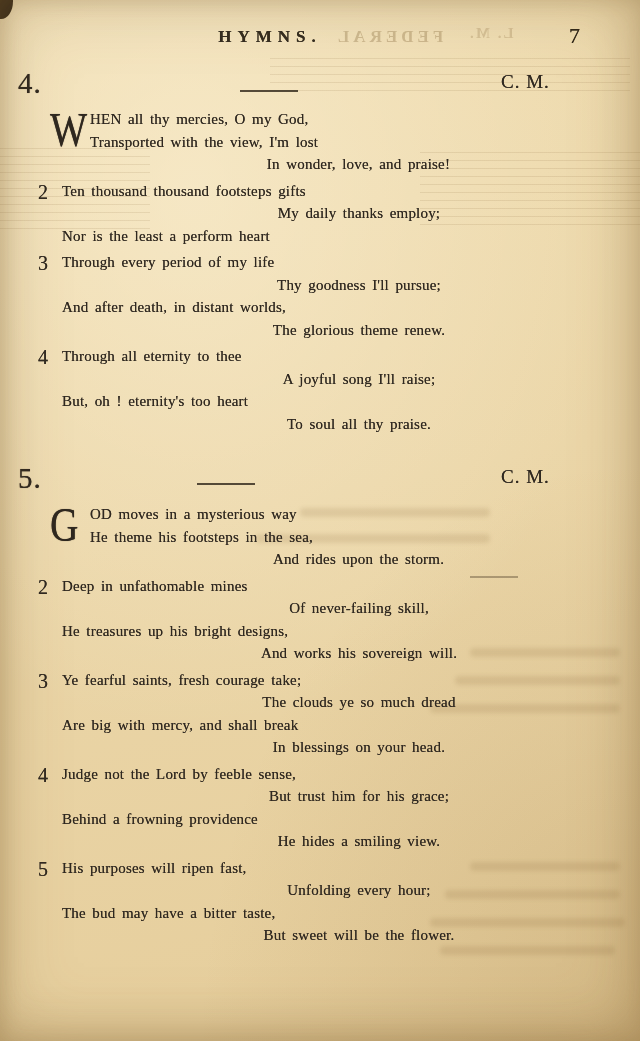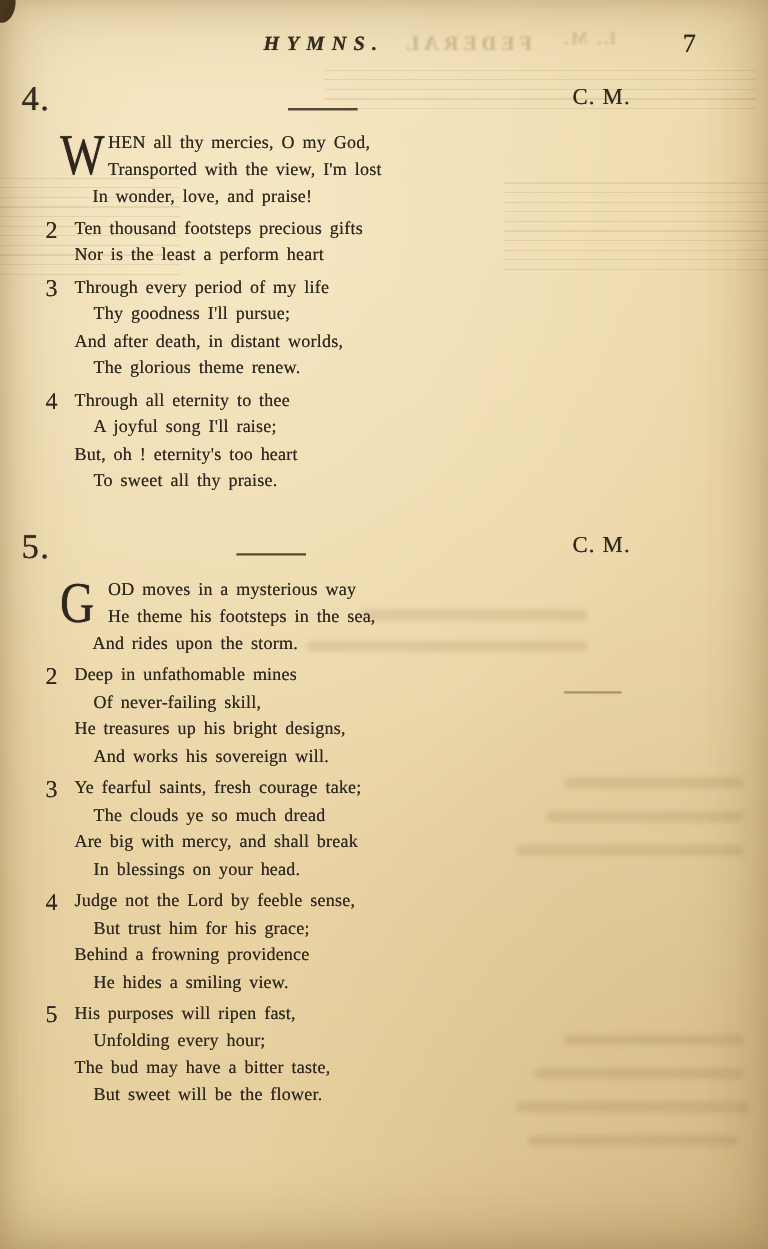--- a/index.html
+++ b/index.html
@@ -14,41 +14,41 @@
   .page::after{
     content:"";position:absolute;inset:0;pointer-events:none;
     box-shadow:inset 0 0 70px rgba(124,92,44,.26), inset -8px -12px 44px rgba(124,92,44,.20), inset 4px 0 18px rgba(124,92,44,.18);
   }
   .corner-blot{position:absolute;left:0;top:0;width:13px;height:19px;background:#21160b;border-radius:0 0 92% 0;opacity:.92;}
 
   
   .header{position:relative;padding-top:27px;height:21px;}
   .title{position:absolute;left:0;top:27px;width:540px;text-align:center;
     font-size:17px;font-weight:bold;letter-spacing:6px;color:#332b1f;
-    text-shadow:0 0 .6px rgba(51,43,31,.85);font-style:italic;}
+    text-shadow:0 0 .6px rgba(51,43,31,.85);}
   .pageno{position:absolute;right:60px;top:23px;font-size:22px;color:#2e2619;
     text-shadow:0 0 .6px rgba(46,38,25,.8);}
 
   
   .hymn-header{position:relative;height:44px;margin-top:16px;}
   .hymn-header.h2{margin-top:24px;}
   .hymn-no{position:absolute;left:18px;top:3px;font-size:29px;letter-spacing:1px;
     text-shadow:0 0 .7px rgba(47,40,32,.85);}
   .hymn-rule{position:absolute;top:26px;width:58px;border-top:2px solid rgba(56,47,33,.85);filter:blur(.2px);}
   .h1 .hymn-rule{left:240px;}
   .h2 .hymn-rule{left:197px;top:24px;}
-  .hymn-meter{position:absolute;left:477px;top:7px;font-size:19px;letter-spacing:1px;
+  .hymn-meter{position:absolute;left:501px;top:7px;font-size:19px;letter-spacing:1px;
     text-shadow:0 0 .6px rgba(47,40,32,.8);}
 
   
   .stanza{position:relative;margin:0 0 4px 62px;}
   .stanza.ds{margin-left:50px;}
   .line{font-size:15px;line-height:22.5px;white-space:nowrap;word-spacing:2.5px;letter-spacing:.2px;
     text-shadow:0 0 .55px rgba(47,40,32,.8);}
-  .indent{padding-left:16px;}
+  .indent{padding-left:16px;text-align:center;}
   .ds .indent{padding-left:27px;}
   .outdent{margin-left:-12px;}
   .stanza-no{position:absolute;left:-24px;top:1px;font-size:20px;text-shadow:0 0 .55px rgba(47,40,32,.8);}
   .dropcap{float:left;width:36px;height:42px;margin:1px 4px 0 0;font-size:48px;line-height:42px;
     transform:scaleX(.82);transform-origin:0 50%;text-shadow:0 0 .8px rgba(42,34,24,.9);}
 
   
   .ghost-word{position:absolute;transform:scaleX(-1);color:rgba(122,93,48,.30);
     filter:blur(.7px);font-weight:bold;white-space:nowrap;pointer-events:none;}
   .gw1{left:334px;top:27px;font-size:17px;letter-spacing:4px;}
@@ -101,38 +101,39 @@
 
     <div class="stanza ds">
       <span class="dropcap">W</span>
       <div class="line">HEN all thy mercies, O my God,</div>
       <div class="line outdent">Transported with the view, I'm lost</div>
       <div class="line indent">In wonder, love, and praise!</div>
     </div>
 
     <div class="stanza">
       <span class="stanza-no">2</span>
-      <div class="line">Ten thousand footsteps precious gifts</div>
+      <div class="line">Ten thousand thousand footsteps gifts</div>
+      <div class="line indent">My daily thanks employ;</div>
       <div class="line">Nor is the least a perform heart</div>
     </div>
 
     <div class="stanza">
       <span class="stanza-no">3</span>
       <div class="line">Through every period of my life</div>
       <div class="line indent">Thy goodness I'll pursue;</div>
       <div class="line">And after death, in distant worlds,</div>
       <div class="line indent">The glorious theme renew.</div>
     </div>
 
     <div class="stanza">
       <span class="stanza-no">4</span>
       <div class="line">Through all eternity to thee</div>
       <div class="line indent">A joyful song I'll raise;</div>
       <div class="line">But, oh ! eternity's too heart</div>
-      <div class="line indent">To sweet all thy praise.</div>
+      <div class="line indent">To soul all thy praise.</div>
     </div>
   </div>
 
   <div class="hymn">
     <div class="hymn-header h2">
       <span class="hymn-no">5.</span>
       <span class="hymn-rule"></span>
       <span class="hymn-meter">C. M.</span>
     </div>
 

